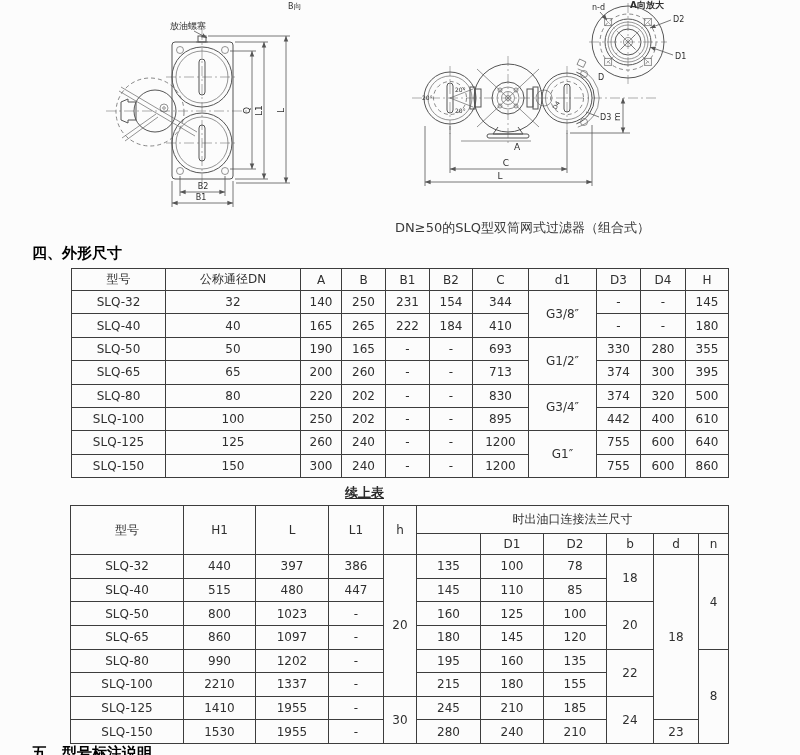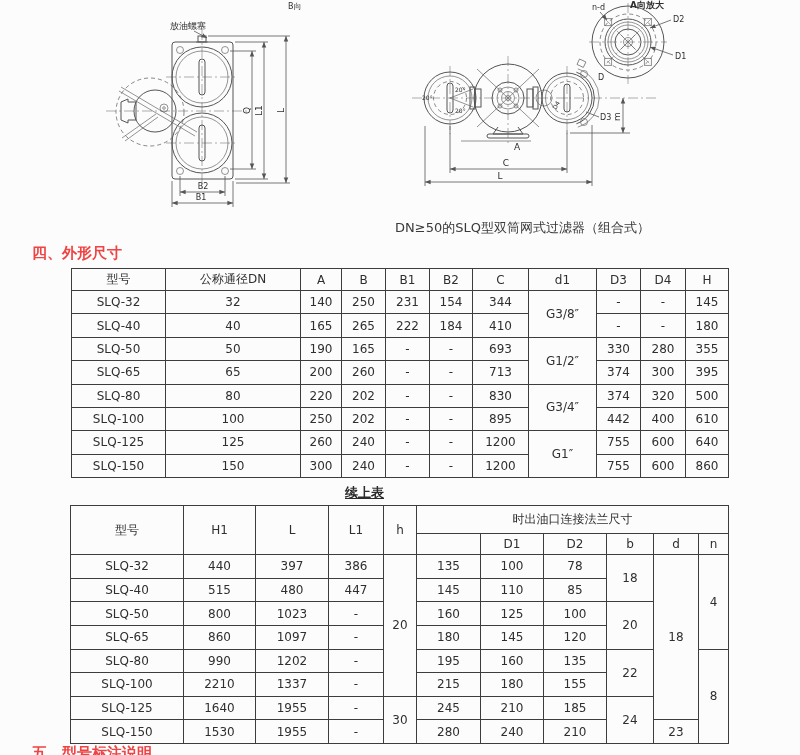--- a/index.html
+++ b/index.html
@@ -1,19 +1,19 @@
 <!DOCTYPE html>
 <html><head>
 <meta charset="utf-8">
 <style>
   html,body{margin:0;padding:0;background:#fff;}
   #page{position:relative;width:800px;height:755px;background:#fcfcfc;overflow:hidden;
         font-family:"DejaVu Sans",sans-serif;color:#2f2f2f;}
   .caption{position:absolute;font-size:13px;color:#3a3a3a;white-space:nowrap;letter-spacing:0px;}
-  .heading{position:absolute;font-size:15px;font-weight:bold;color:#ef4444;white-space:nowrap;}
+  .heading{position:absolute;font-size:15px;font-weight:bold;color:#000000;white-space:nowrap;}
   .contlabel{position:absolute;font-size:13px;color:#2b2b2b;white-space:nowrap;font-weight:bold;text-decoration:underline;}
   table{border-collapse:collapse;table-layout:fixed;position:absolute;font-size:12px;color:#2f2f2f;margin-left:23px;}
   td,th{border:1px solid #3d3d3d;text-align:center;vertical-align:middle;font-weight:normal;
         padding:0;overflow:hidden;white-space:nowrap;}
   #table1{left:48px;top:268px;width:657px;height:210px;}
   #table1 thead tr{height:22px;}
   #table2{left:47px;top:505px;width:658px;height:239px;}
   #table2 thead tr.r1{height:28px;}
   #table2 thead tr.r2{height:21px;}
   
@@ -413,21 +413,21 @@
         <td>SLQ-100</td>
         <td>2210</td>
         <td>1337</td>
         <td>-</td>
         <td>215</td>
         <td>180</td>
         <td>155</td>
       </tr>
       <tr>
         <td>SLQ-125</td>
-        <td>1640</td>
+        <td>1410</td>
         <td>1955</td>
         <td>-</td>
         <td rowspan="2">30</td>
         <td>245</td>
         <td>210</td>
         <td>185</td>
         <td rowspan="2">24</td>
       </tr>
       <tr>
         <td>SLQ-150</td>

